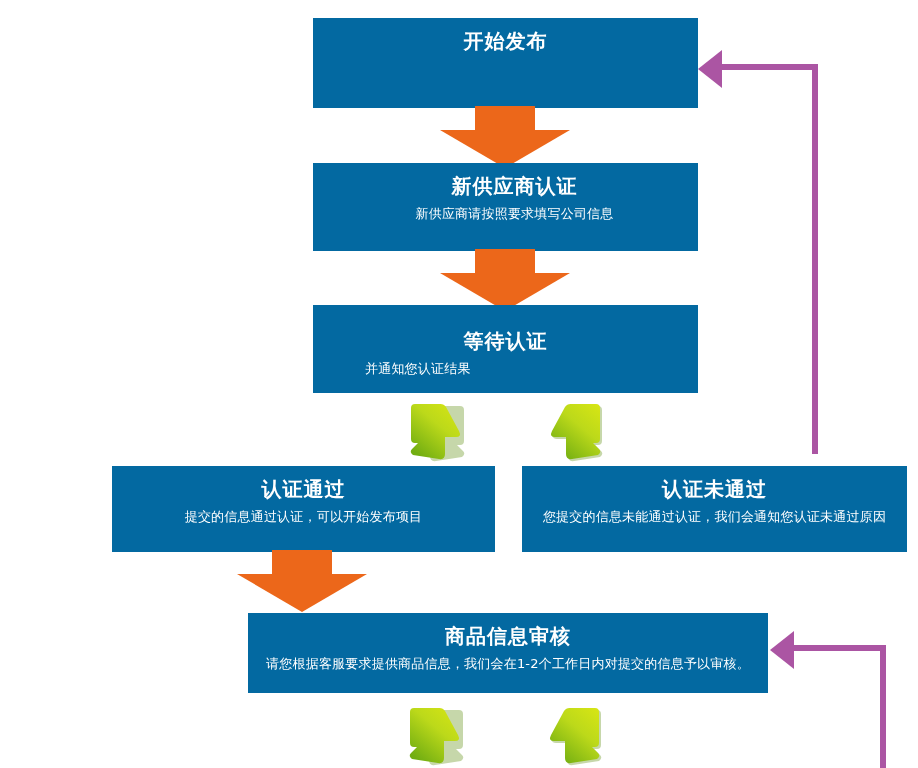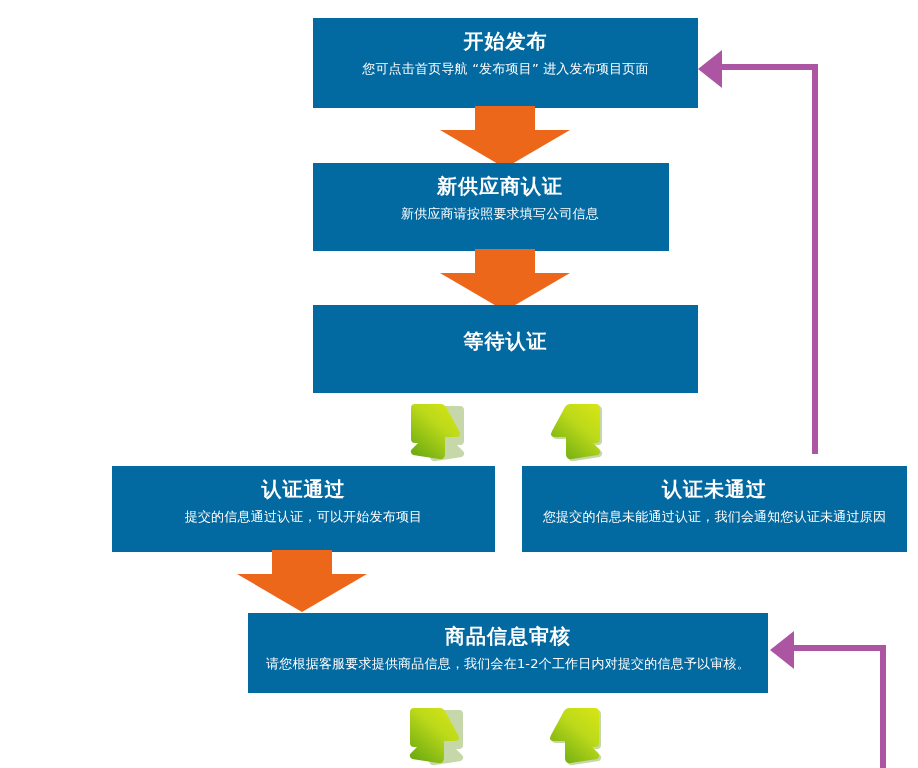--- a/index.html
+++ b/index.html
@@ -101,40 +101,40 @@
     border-right: 24px solid #ab55a3;
   }
 </style>
 </head>
 <body>
 
 <div id="stage">
 
   <div class="step-box" id="box-start" style="left:313px; top:18px; width:385px; height:90px;">
     <span class="step-title">开始发布</span>
-    <span class="step-desc">您可点击首页导航 “发布项目” 进入发布项目页面</span>
   </div>
 
   <div class="down-arrow" style="left:440px; top:106px;">
     <div class="stem"></div>
     <div class="head"></div>
   </div>
 
-  <div class="step-box" id="box-newsupplier" style="left:313px; top:163px; width:356px; height:88px;padding-left:32px;">
+  <div class="step-box" id="box-newsupplier" style="left:313px; top:163px; width:385px; height:88px;padding-left:32px;">
     <span class="step-title">新供应商认证</span>
     <span class="step-desc">新供应商请按照要求填写公司信息</span>
   </div>
 
   <div class="down-arrow" style="left:440px; top:249px;">
     <div class="stem"></div>
     <div class="head"></div>
   </div>
 
   <div class="step-box" id="box-waiting" style="left:313px; top:305px; width:385px; height:88px; padding-top:21px;">
     <span class="step-title">等待认证</span>
+    <span class="step-desc desc-left">并通知您认证结果</span>
   </div>
 
   <div class="green-arrow" style="left:405px; top:401px;">
     <svg width="60" height="62" viewBox="0 0 60 62" xmlns="http://www.w3.org/2000/svg">
       <defs>
         <linearGradient id="gGrad1" x1="0" y1="0" x2="0.75" y2="1">
           <stop offset="0%" stop-color="#d8e614"></stop>
           <stop offset="45%" stop-color="#bcd91a"></stop>
           <stop offset="100%" stop-color="#72ae12"></stop>
         </linearGradient>

